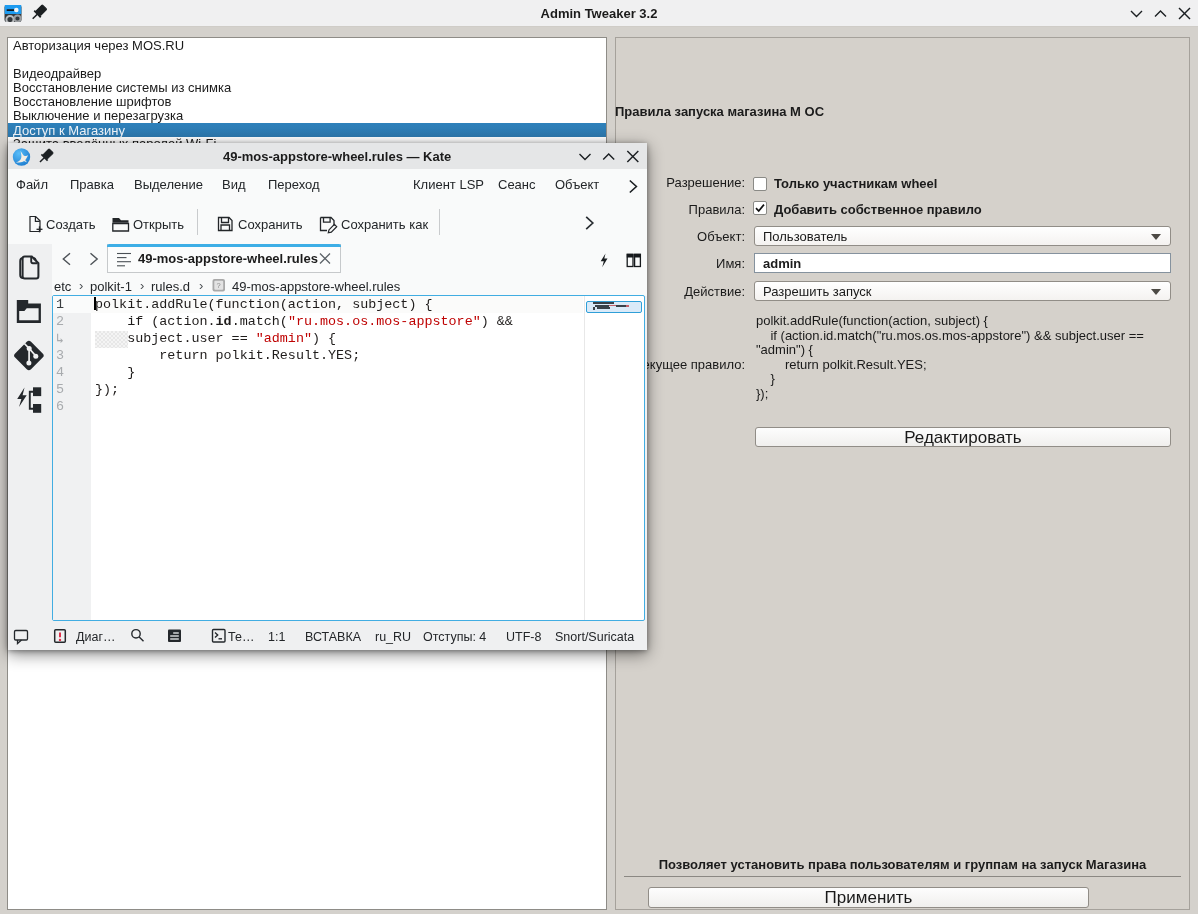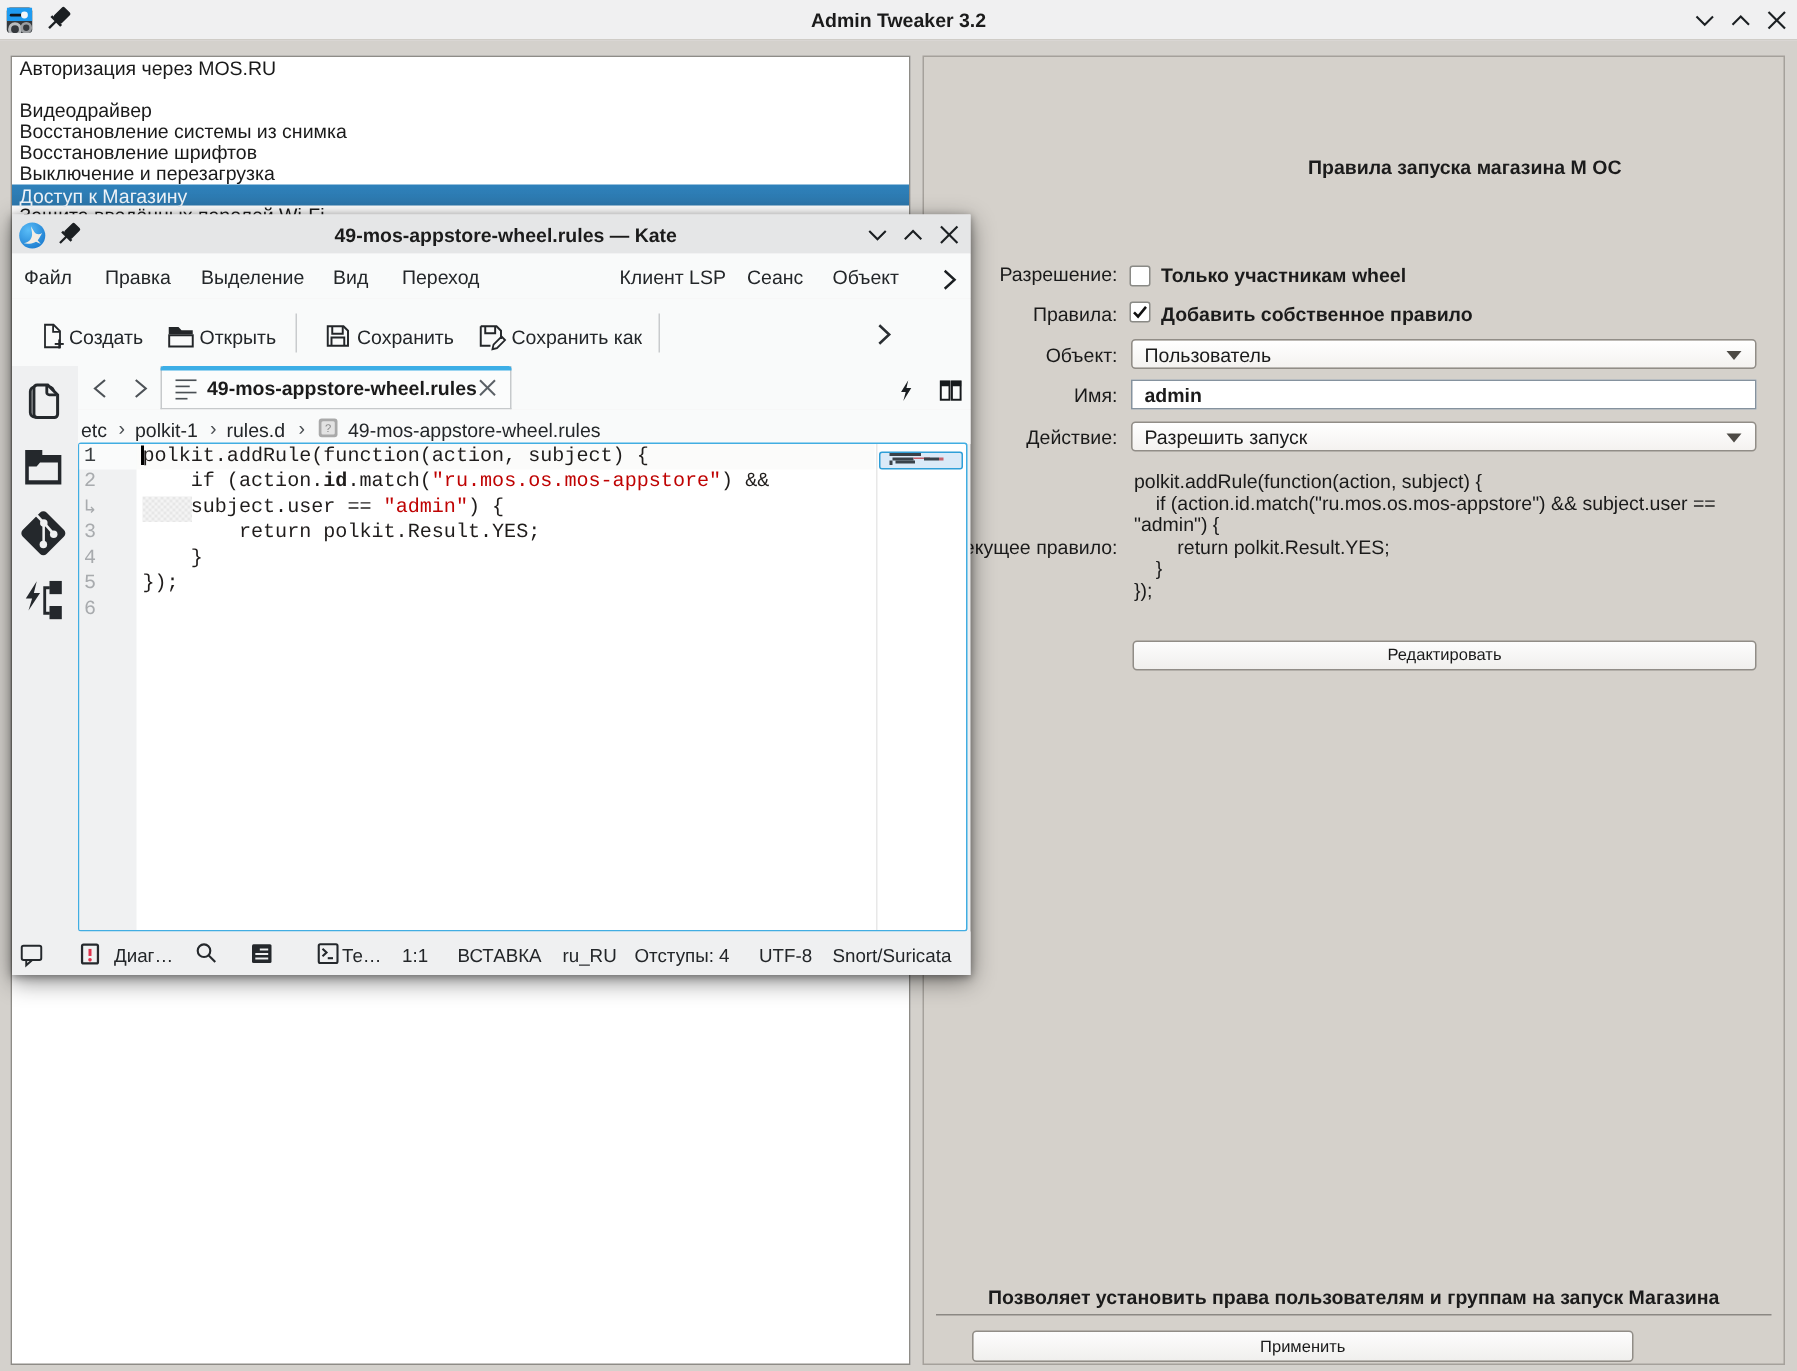--- a/index.html
+++ b/index.html
@@ -13,21 +13,21 @@
   #leftlist { left:7px; top:37px; width:600px; height:873px; background:#fff; border:1px solid #8e8c87; }
   .li { position:absolute; left:5px; font-size:13px; color:#1a1a1a; white-space:nowrap; }
   .lisel { position:absolute; left:0; width:598px; height:14px; background:linear-gradient(#2e81bb,#2d77ac); }
   
   #rpanel { left:615px; top:37px; width:575px; height:873px; border:1px solid #a5a19b; background:#d5d1cb; }
   .rlabel { position:absolute; font-size:13px; color:#1a1a1a; text-align:right; white-space:nowrap; }
   .cbox { position:absolute; width:14px; height:14px; background:#fff; border:1px solid #8a8a86; border-radius:2px; }
   .combo { position:absolute; left:754px; width:417px; height:20px; background:linear-gradient(#fff,#f4f2f0); border:1px solid #918d87; border-radius:3px; }
   .combo .ct { position:absolute; left:8px; top:2px; font-size:13px; color:#1a1a1a; }
   .combo .arr { position:absolute; right:9px; top:7px; width:0; height:0; border-left:5px solid transparent; border-right:5px solid transparent; border-top:6px solid #4d4a45; }
-  .btn { position:absolute; background:linear-gradient(#fdfdfd,#f0efed); border:1px solid #918d87; border-radius:3px; font-size:11px; color:#1a1a1a; text-align:center; }
+  .btn { position:absolute; background:linear-gradient(#fdfdfd,#f0efed); border:1px solid #918d87; border-radius:3px; font-size:17px; color:#1a1a1a; text-align:center; }
   
   #kate { left:8px; top:143px; width:639px; height:507px; background:#eff0f1; box-shadow:0 4px 15px rgba(0,0,0,0.48), 0 1px 5px rgba(0,0,0,0.35); }
   #ktitle { left:0; top:0; width:639px; height:26px; background:#e5e6e7; }
   #kmenu { left:0; top:26px; width:639px; height:30px; background:#f9fafa; }
   .mi { position:absolute; top:34px; font-size:13px; color:#232629; }
   #ktool { left:0; top:56px; width:639px; height:45px; background:#f9fafa; }
   .tlabel { position:absolute; top:74px; font-size:13px; color:#232629; }
   #ktabs { left:44px; top:101px; width:595px; height:29px; background:#f9fafa; }
   #kcrumb { left:44px; top:130px; width:595px; height:23px; background:#f9fafa; }
   .crumb { position:absolute; top:136px; font-size:13px; color:#232629; }
@@ -82,21 +82,21 @@
     <div class="li" style="top:28px;">Видеодрайвер</div>
     <div class="li" style="top:42px;">Восстановление системы из снимка</div>
     <div class="li" style="top:56px;">Восстановление шрифтов</div>
     <div class="li" style="top:70px;">Выключение и перезагрузка</div>
     <div class="lisel" style="top:85px;"></div>
     <div class="li" style="top:84.5px; color:#eef3f8;">Доступ к Магазину</div>
     <div class="li" style="top:98px;">Защита введённых паролей Wi-Fi</div>
   </div>
 
   <div class="abs" id="rpanel"></div>
-  <div class="abs t13" style="left:615px; top:104px; width:466px; text-align:right;">Правила запуска магазина М ОС</div>
+  <div class="abs t13" style="left:615px; top:104px; width:466px; text-align:left;">Правила запуска магазина М ОС</div>
   <div class="rlabel" style="left:600px; top:175px; width:145px;">Разрешение:</div>
   <div class="cbox" style="left:753px; top:177px;"></div>
   <div class="abs t13" style="left:774px; top:176px;">Только участникам wheel</div>
   <div class="rlabel" style="left:600px; top:202px; width:145px;">Правила:</div>
   <div class="cbox" style="left:753px; top:201px;"></div>
   <svg class="abs" style="left:753px; top:201px;" width="14" height="14" viewBox="0 0 14 14">
     <polyline points="3,7.2 5.7,10 11,3.6" fill="none" stroke="#101010" stroke-width="1.7"></polyline>
   </svg>
   <div class="abs t13" style="left:774px; top:202px;">Добавить собственное правило</div>
   <div class="rlabel" style="left:600px; top:229px; width:145px;">Объект:</div>

